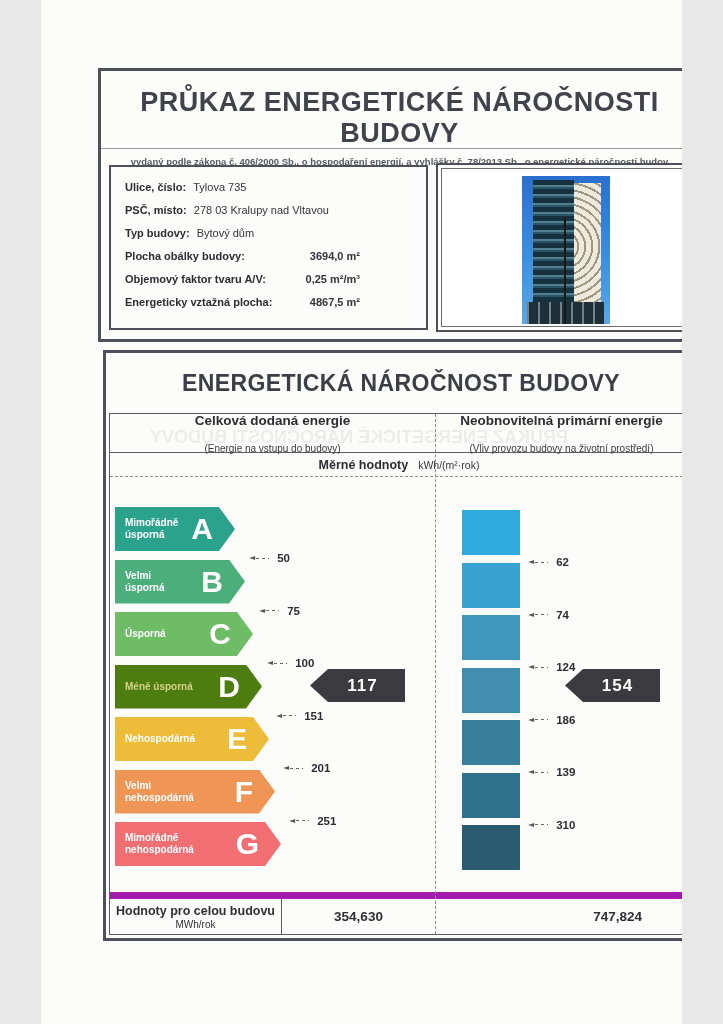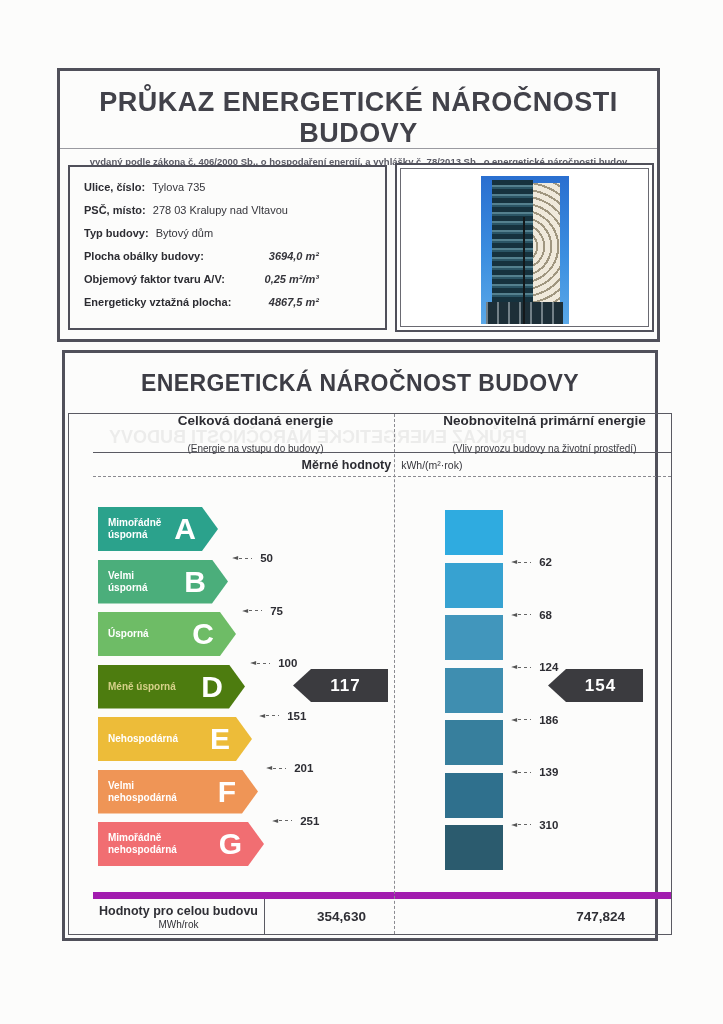--- a/index.html
+++ b/index.html
@@ -1,32 +1,32 @@
 <!DOCTYPE html>
 <html><head>
 <meta charset="utf-8">
 <style>
   html,body{margin:0;padding:0;background:#e8e8e8;}
-  .page{position:relative;width:723px;height:1024px;background:#fcfcfb;margin:0 auto;
+  .page{position:relative;width:641px;height:1024px;background:#fcfcfb;margin:0 auto;
         font-family:"Liberation Sans","DejaVu Sans",sans-serif;color:#2f2f35;overflow:hidden;}
 
   
   .top-box{position:absolute;left:57px;top:68px;width:603px;height:274px;
            border:3px solid #50505a;box-sizing:border-box;background:transparent;}
   .doc-title{margin-top:16px;text-align:center;font-size:27px;font-weight:bold;
              color:#42424a;letter-spacing:.5px;}
   .doc-subtitle{margin-top:7px;text-align:center;font-size:9.5px;font-weight:bold;color:#5a5a64;}
   .title-divider{position:absolute;left:0;right:0;top:77px;border-top:1px solid #9a9aa0;}
 
   .info-box{position:absolute;left:8px;top:94px;width:319px;height:165px;
             border:2px solid #50505a;box-sizing:border-box;padding:14px 14px 0 14px;}
   .info-row{position:relative;height:23px;font-size:11px;}
   .info-label{font-weight:bold;color:#2c2c32;display:inline-block;min-width:60px;}
   .info-value{color:#35353b;margin-left:4px;}
-  .info-value.right{position:absolute;right:52px;font-weight:bold;margin-left:11px;font-style:italic;}
+  .info-value.right{position:absolute;right:52px;font-weight:bold;margin-left:11px;}
 
   .photo-box{position:absolute;left:335px;top:92px;width:259px;height:169px;
              border:2px solid #50505a;box-sizing:border-box;background:#fff;}
   .photo-inner{position:absolute;inset:3px;border:1px solid #6a6a72;}
   .photo{position:absolute;left:50%;top:7px;transform:translateX(-50%);width:88px;height:148px;
          background:linear-gradient(180deg,#2a6fd0 0%,#3c8fe0 55%,#5aa8e8 100%);overflow:hidden;}
   .tower-left{position:absolute;left:13%;top:3%;width:47%;height:97%;
       background:repeating-linear-gradient(180deg,#16323e 0 5px,#54808e 5px 7px,#2b5565 7px 9px);}
   .tower-right{position:absolute;left:60%;top:5%;width:30%;height:95%;background:#e7e1d1;
       background-image:repeating-radial-gradient(circle at -40% 45%,rgba(135,125,100,.75) 0 2px,rgba(240,234,220,.95) 2px 7px);}
@@ -35,21 +35,21 @@
   .photo-pole{position:absolute;left:48%;top:28%;width:2px;height:72%;background:#14181a;}
 
   
   .sec2{position:absolute;left:62px;top:350px;width:596px;height:591px;
         border:3px solid #50505a;box-sizing:border-box;}
   .sec2-title{margin-top:17px;text-align:center;font-size:23px;font-weight:bold;color:#3d3d45;letter-spacing:.4px;}
   .bleed{position:absolute;top:74px;left:18px;width:470px;text-align:center;font-size:18px;font-weight:bold;
          color:#555;opacity:.09;transform:scaleX(-1);pointer-events:none;white-space:nowrap;}
 
   .chart-box{position:absolute;left:3px;top:60px;width:578px;height:520px;
-             border:1px solid #5a5a62;box-sizing:content-box;padding-left:24px;}
+             border:1px solid #5a5a62;box-sizing:content-box;}
   .hdr-band{position:relative;display:flex;height:38px;border-bottom:1px solid #5a5a62;}
   .hdr-cell{box-sizing:border-box;display:flex;flex-direction:column;justify-content:center;text-align:center;}
   .hdr-cell.left{width:325px;}
   .hdr-cell.right{flex:1;}
   .hdr-title{font-size:13.5px;font-weight:bold;color:#2c2c32;}
   .hdr-sub{font-size:10px;color:#3a3a40;margin-top:15px;}
   .units-row{height:24px;display:flex;align-items:center;justify-content:center;
              border-bottom:1px dashed #8a8a90;box-sizing:border-box;}
   .units-label{font-size:12.5px;font-weight:bold;color:#2c2c32;}
   .units-units{font-size:10.5px;color:#35353b;margin-left:10px;}
@@ -223,21 +223,21 @@
           <div class="rblock" style="top: 33px; background: rgb(47, 171, 224);"></div>
           <div class="tick" style="left: 418px; top: 79px;">
     <span class="tick-arrow">◄</span>
     <span class="tick-dash"></span>
     <span class="tick-num">62</span>
   </div>
           <div class="rblock" style="top: 85.5px; background: rgb(55, 162, 209);"></div>
           <div class="tick" style="left: 418px; top: 131.5px;">
     <span class="tick-arrow">◄</span>
     <span class="tick-dash"></span>
-    <span class="tick-num">68</span>
+    <span class="tick-num">74</span>
   </div>
           <div class="rblock" style="top: 138px; background: rgb(65, 150, 188);"></div>
           <div class="tick" style="left: 418px; top: 184px;">
     <span class="tick-arrow">◄</span>
     <span class="tick-dash"></span>
     <span class="tick-num">124</span>
   </div>
           <div class="rblock" style="top: 190.5px; background: rgb(63, 142, 176);"></div>
           <div class="tick" style="left: 418px; top: 236.5px;">
     <span class="tick-arrow">◄</span>

